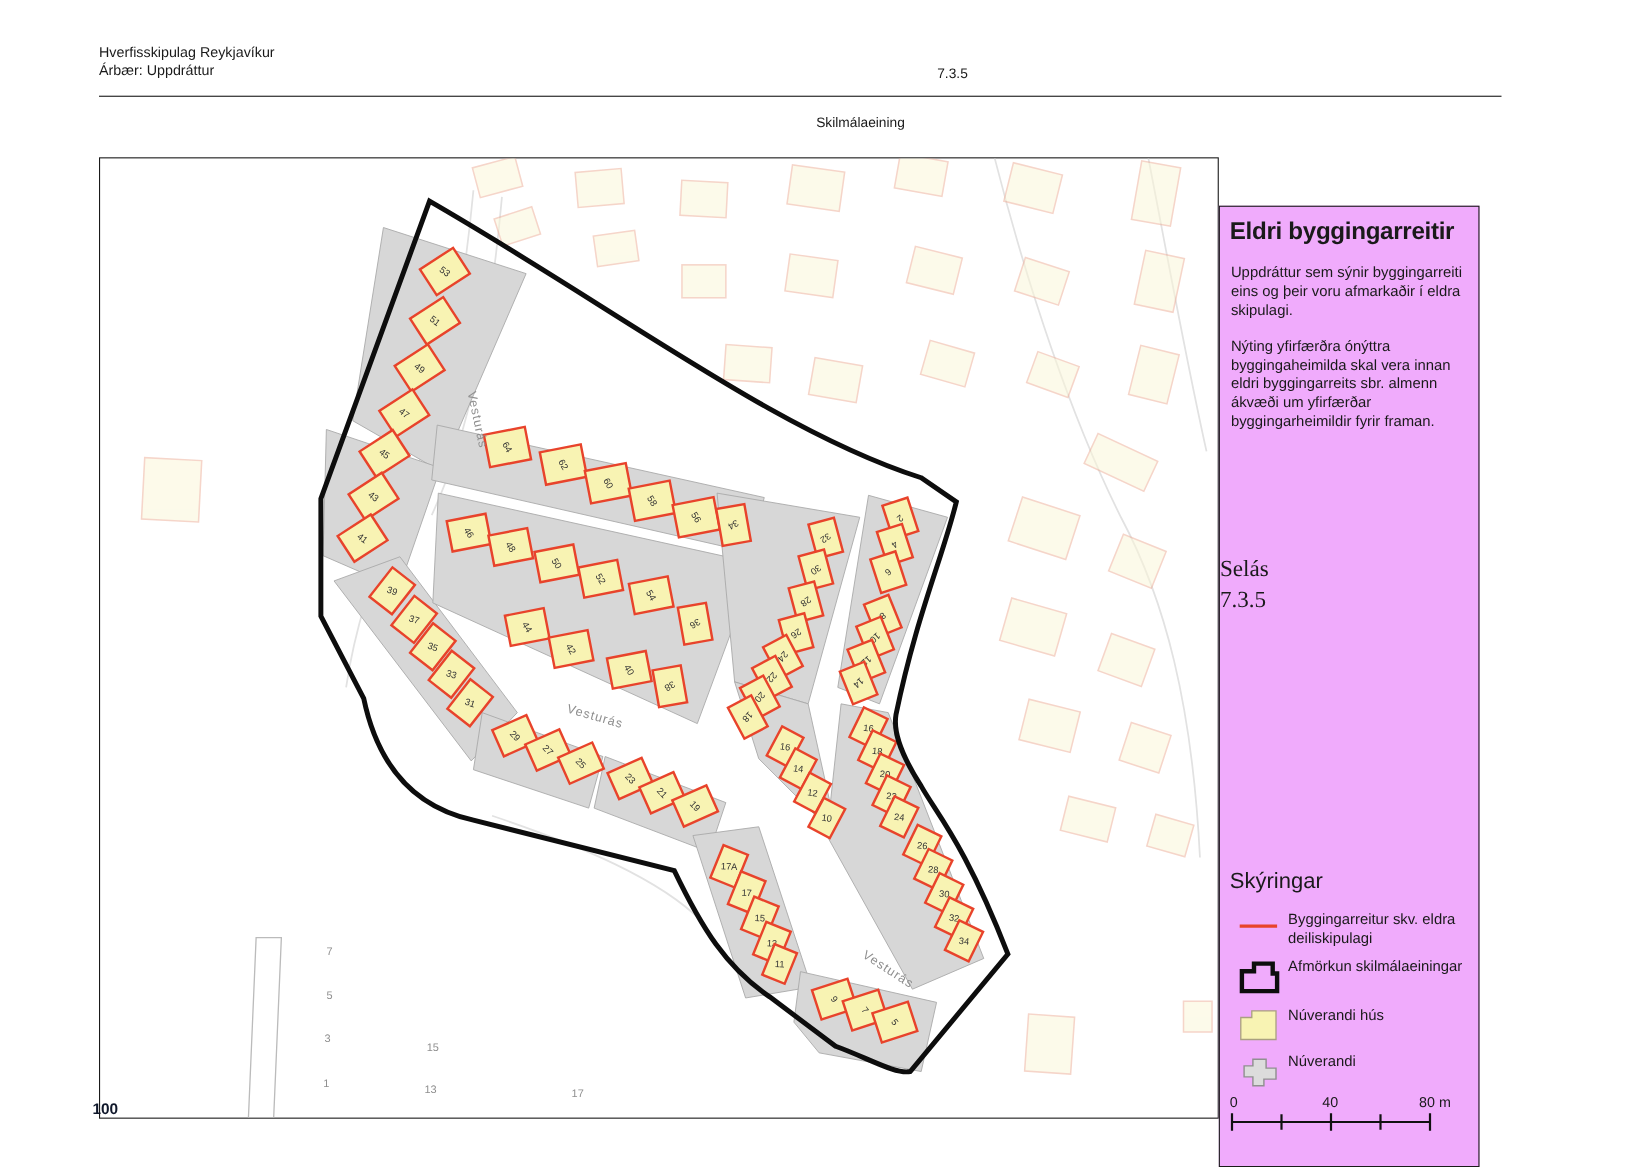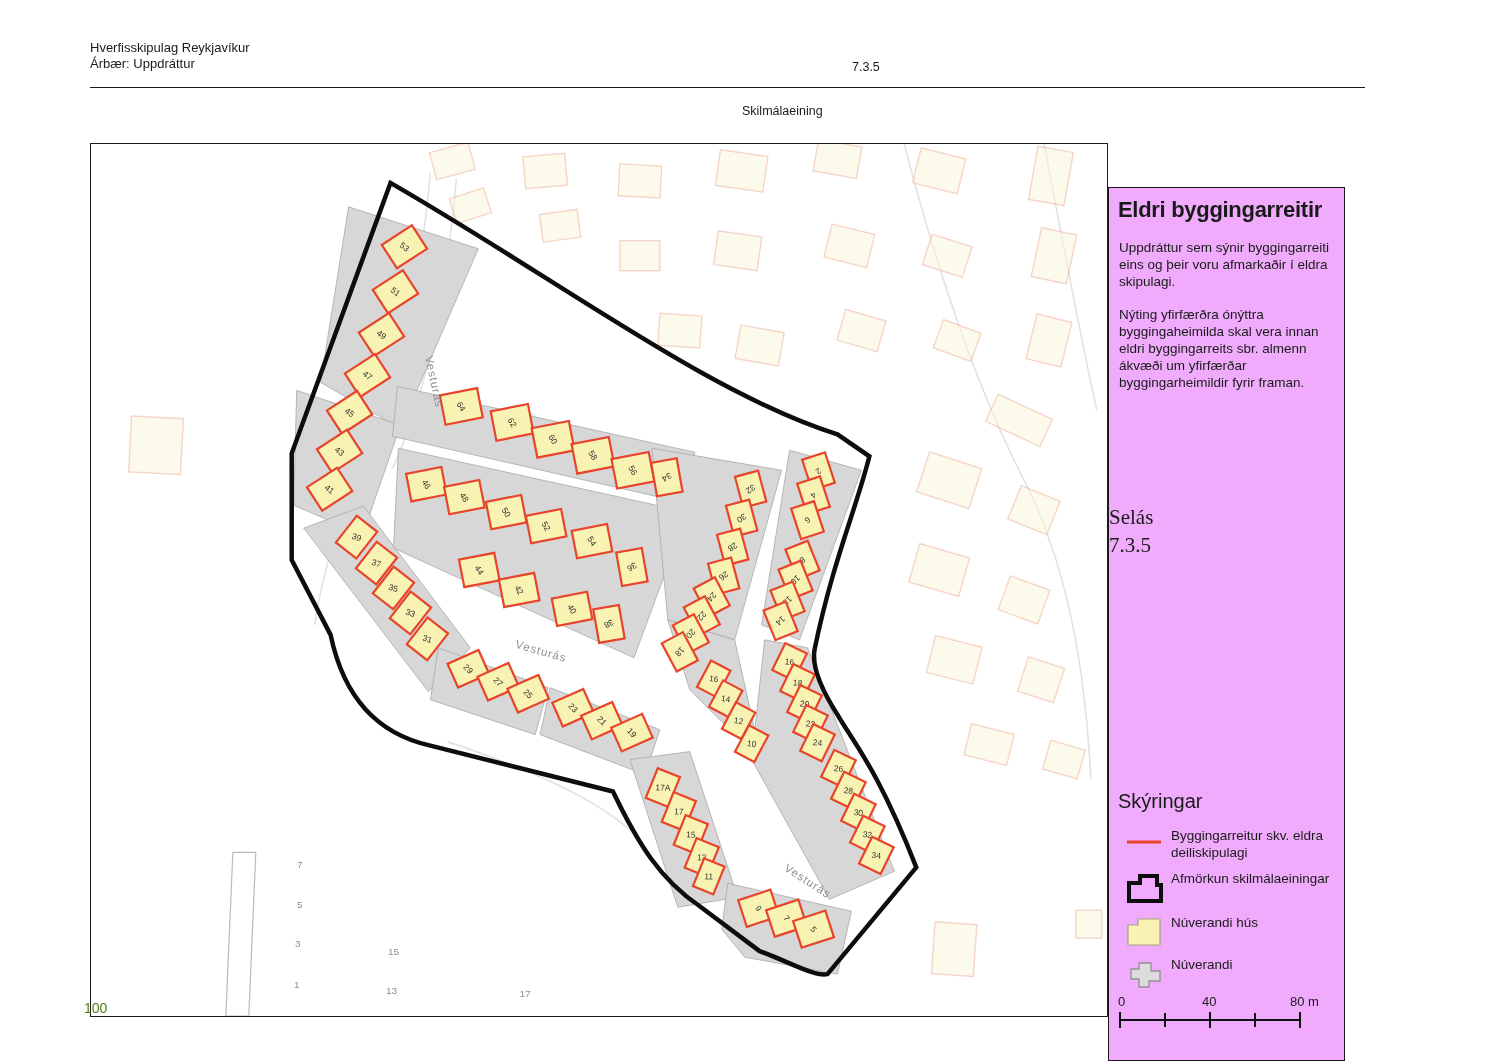--- a/index.html
+++ b/index.html
@@ -4,21 +4,21 @@
 <style>
   html,body{margin:0;padding:0;background:#fff;}
   body{width:1500px;height:1061px;position:relative;font-family:"Liberation Sans",sans-serif;color:#1a1a1a;overflow:hidden;}
   .hdr-left{position:absolute;left:90px;top:40px;line-height:16px;font-size:13px;}
   .hdr-left .b{font-weight:normal;}
   .hdr-center{position:absolute;left:742px;top:60px;font-size:12.5px;margin-top:44px;}
   .hdr-num{position:absolute;left:852px;top:60px;font-size:12.5px;}
   .hdr-rule{position:absolute;left:90px;top:87px;width:1275px;border-top:1.6px solid #1a1a1a;}
   .map-frame{position:absolute;left:90px;top:143px;width:1018px;height:874px;border:1.6px solid #1a1a1a;box-sizing:border-box;background:#fff;}
   .map-frame svg{position:absolute;left:0;top:0;width:100%;height:100%;}
-  .corner-label{position:absolute;left:84px;top:1000px;font-size:14px;color:#4d7c0f;background:transparent;}
+  .corner-label{position:absolute;left:84px;top:1000px;font-size:14px;color:#0f172a;background:transparent;font-weight:bold;}
   .panel{position:absolute;left:1108px;top:143px;width:237px;height:874px;border:1.8px solid #1a1a1a;box-sizing:border-box;background:#f0abfc;margin-top:44px;}
   .panel-title{font-weight:bold;font-size:22px;margin:9px 8px 0 9px;letter-spacing:-0.3px;}
   .panel-para{font-size:13.5px;line-height:17px;margin:16px 10px 0 10px;}
   .area-label{position:absolute;left:0;width:100%;top:315px;text-align:left;font-size:21px;line-height:28px;font-family:Liberation Serif, serif;}
   .legend-title{position:absolute;left:9px;top:602px;font-size:20px;}
   .legend{position:absolute;left:9px;top:640px;width:220px;}
   .legend-row{display:flex;align-items:flex-start;margin-bottom:10px;justify-content:center;}
   .legend-swatch{width:46px;flex:0 0 46px;display:flex;justify-content:flex-start;}
   .legend-label{font-size:13.5px;line-height:16.5px;width:160px;}
   .scalebar{position:absolute;left:9px;top:806px;width:215px;}

